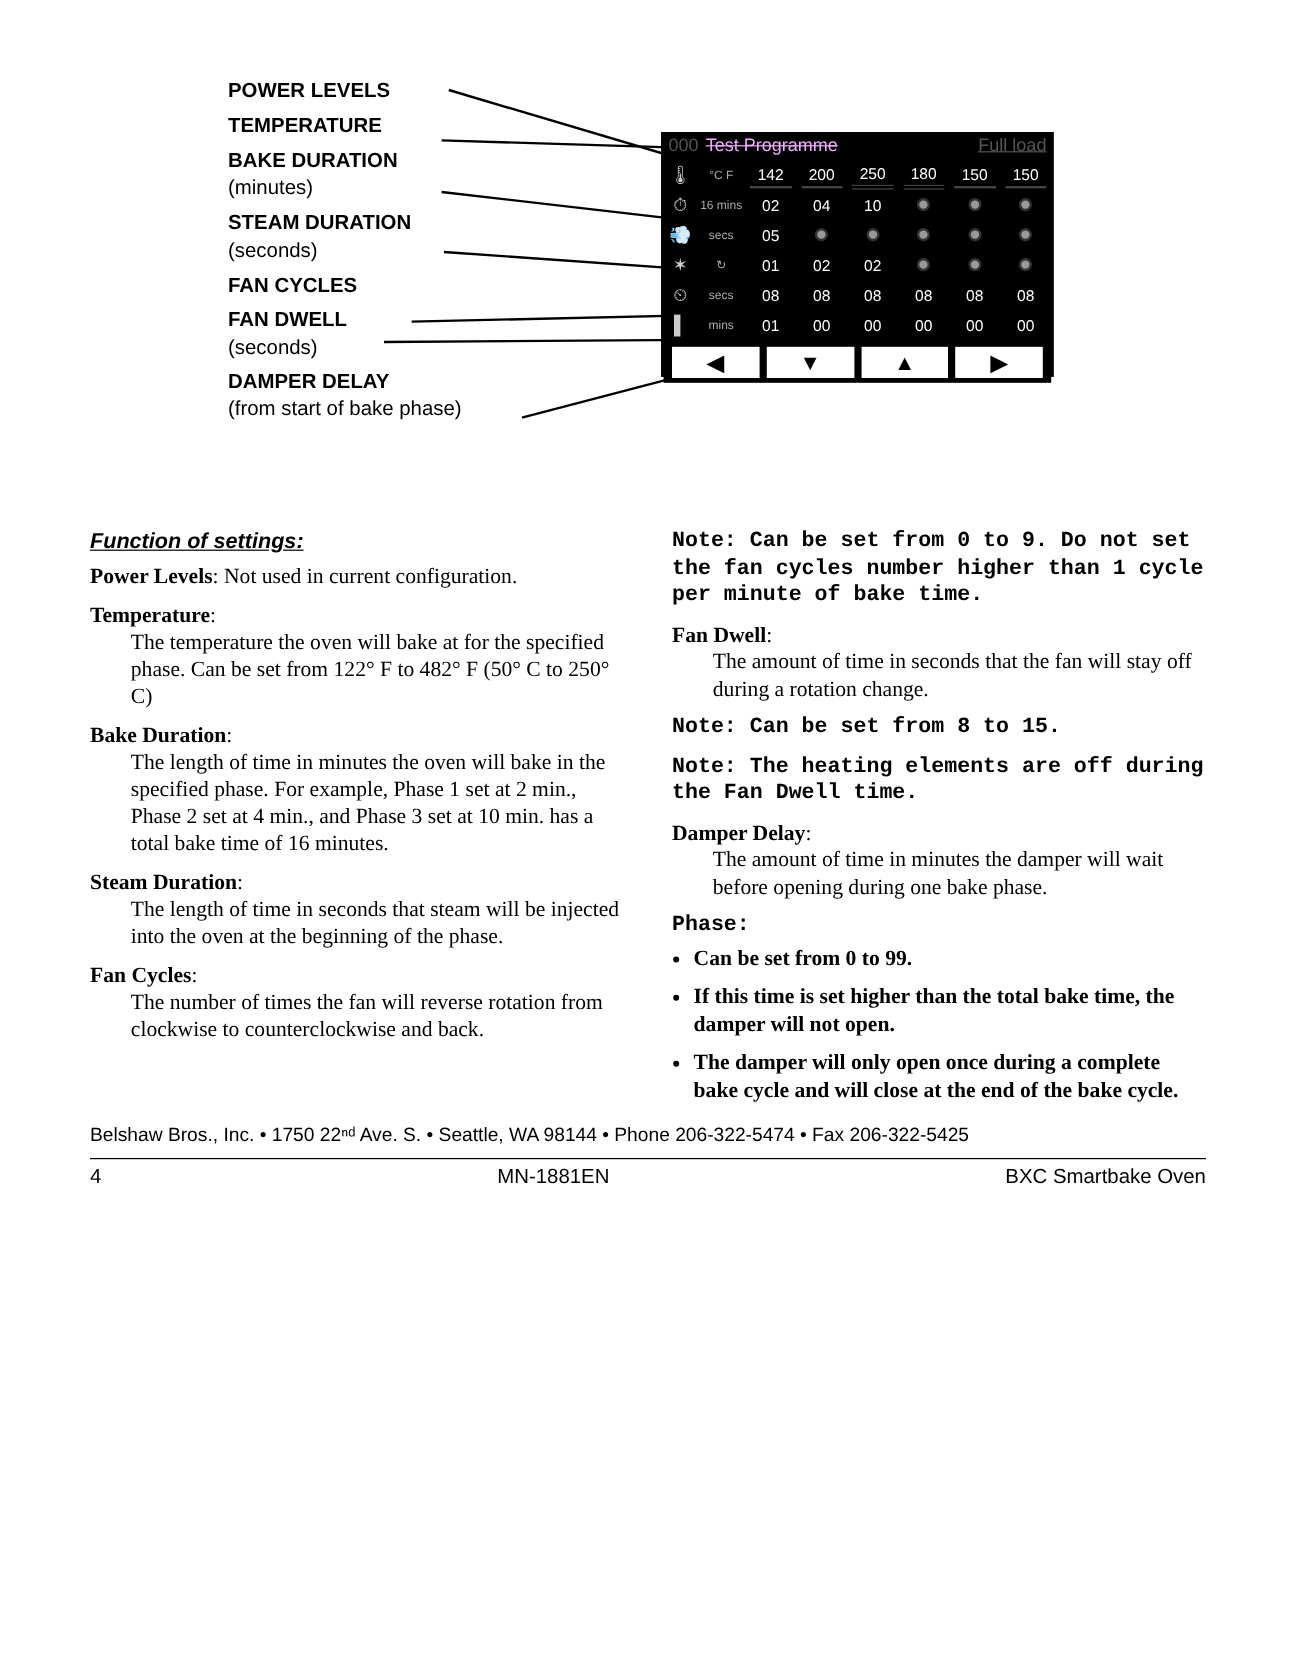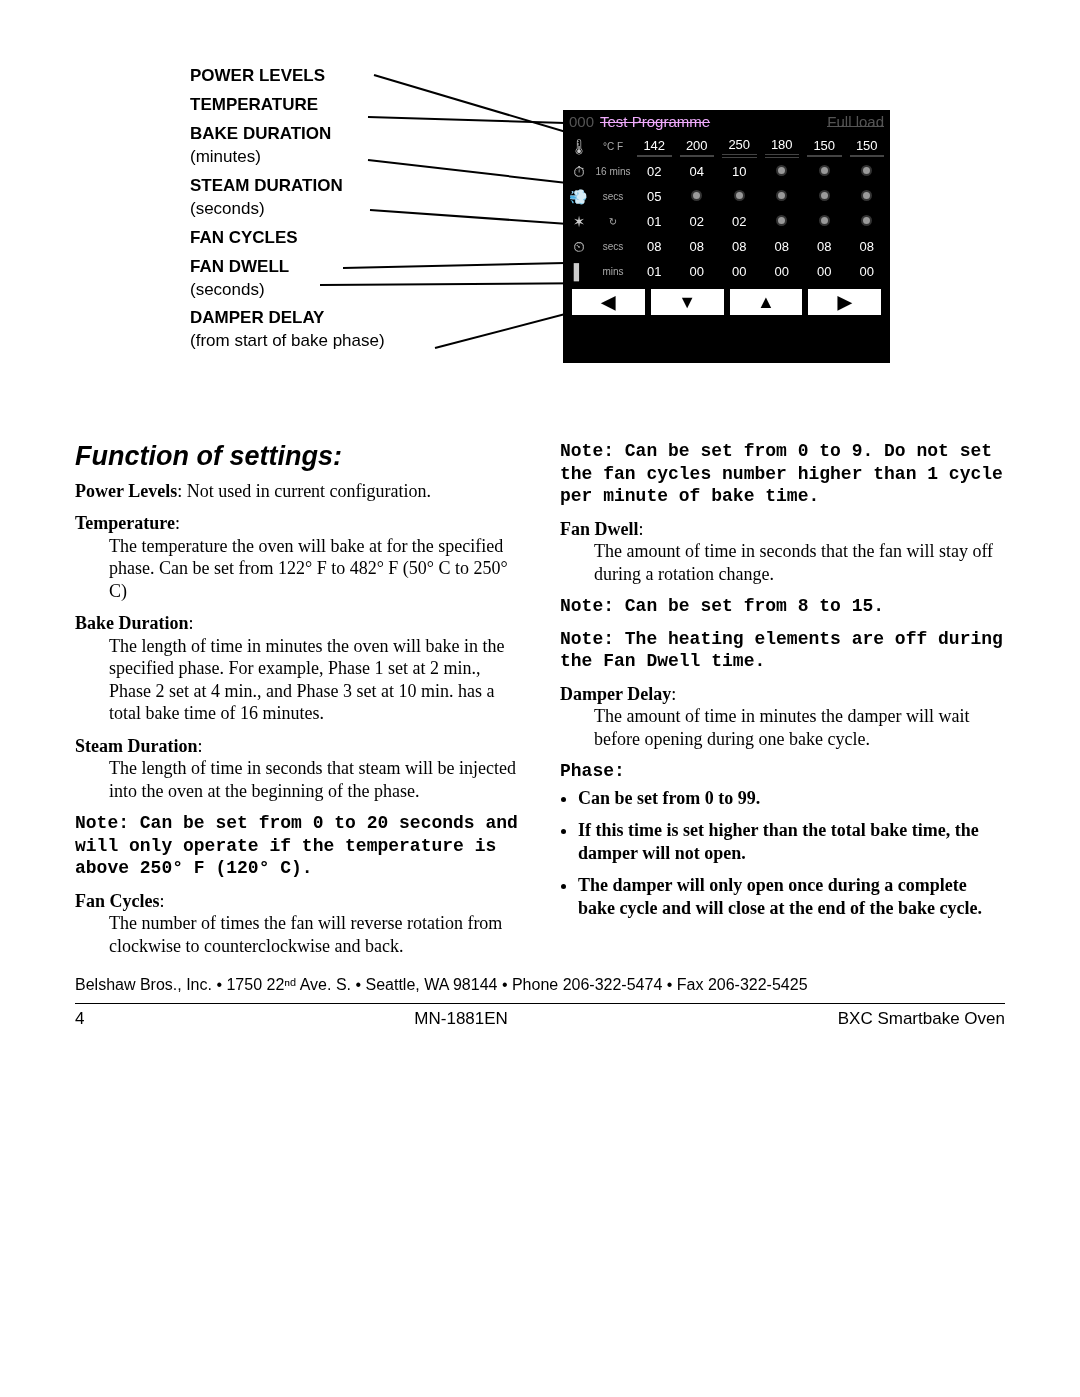--- a/index.html
+++ b/index.html
@@ -27,24 +27,24 @@
     top: 5px;
     width: 230px;
     font-family: Arial, sans-serif;
     font-size: 17px;
     line-height: 1.35;
   }
   .labels .lbl { margin-bottom: 6px; }
   .labels b { font-weight: bold; }
   .panel {
     position: absolute;
-    right: 0;
+    right: 12px;
     top: 50px;
     width: 327px;
-    height: 253px;
+    height: 204px;
     background: #000;
     color: #fff;
     font-family: Arial, sans-serif;
     font-size: 14px;
     padding: 0;
     border: 2px solid #000;
     box-sizing: border-box;
   }
   .panel-header {
     display: flex;
@@ -81,22 +81,23 @@
   
   .columns {
     column-count: 2;
     column-gap: 40px;
     margin-top: 10px;
   }
   h2.sectionTitle {
     font-family: Arial, sans-serif;
     font-style: italic;
     font-weight: bold;
-    font-size: 27px;
+    font-size: 18px;
     margin: 0 0 6px 0;
+    text-decoration: underline;
     break-after: avoid;
   }
   .para { margin: 0 0 10px 0; text-indent: 0; }
   .para .body { display:block; padding-left: 34px; }
   .para b.term { font-weight: bold; }
   .noteblock { font-weight: bold; margin: 0 0 10px 0; font-family: Liberation Mono, monospace; }
   ul.notes { margin:4px 0 10px 18px; padding:0; font-weight:bold;}
   ul.notes li { margin-bottom:10px; }
   .footer-addr {
     font-family: Arial, sans-serif;
@@ -218,28 +219,27 @@
   </div>
 </div>
 
 <div class="columns">
   <h2 class="sectionTitle">Function of settings:</h2>
 
   <p class="para keepcol"><b class="term">Power Levels</b>:  <span>Not used in current configuration.</span></p>
   <p class="para"><b class="term">Temperature</b>:  <span class="body">The temperature the oven will bake at for the specified phase.  Can be set from 122° F to 482° F (50° C to 250° C)</span></p>
   <p class="para"><b class="term">Bake Duration</b>:  <span class="body">The length of time in minutes the oven will bake in the specified phase.  For example, Phase 1 set at 2 min., Phase 2 set at 4 min., and Phase 3 set at 10 min. has a total bake time of 16 minutes.</span></p>
   <p class="para"><b class="term">Steam Duration</b>:  <span class="body">The length of time in seconds that steam will be injected into the oven at the beginning of the phase.</span></p>
-  <p class="noteblock">Note:  Can be set from 0 to 20 seconds and will only operate if the temperature is above 250° F (120° C).</p>
   <p class="para"><b class="term">Fan Cycles</b>:  <span class="body">The number of times the fan will reverse rotation from clockwise to counterclockwise and back.</span></p>
   <p class="noteblock">Note:  Can be set from 0 to 9.  Do not set the fan cycles number higher than 1 cycle per minute of bake time.</p>
   <p class="para"><b class="term">Fan Dwell</b>:  <span class="body">The amount of time in seconds that the fan will stay off during a rotation change.</span></p>
   <p class="noteblock">Note:  Can be set from 8 to 15.</p>
 
   <p class="noteblock">Note:  The heating elements are off during the Fan Dwell time.</p>
-  <p class="para"><b class="term">Damper Delay</b>:  <span class="body">The amount of time in minutes the damper will wait before opening during one bake cycle.</span></p>
+  <p class="para"><b class="term">Damper Delay</b>:  <span class="body">The amount of time in minutes the damper will wait before opening during one bake phase.</span></p>
   <p class="noteblock" style="margin-bottom:4px">Phase:</p>
   <ul class="notes">
     <li>Can be set from 0 to 99.</li>
     <li>If this time is set higher than the total bake time, the damper will not open.</li>
     <li>The damper will only open once during a complete bake cycle and will close at the end of the bake cycle.</li>
   </ul>
 </div>
 
 <div class="footer-addr">Belshaw Bros., Inc. • 1750 22ⁿᵈ Ave. S. • Seattle, WA 98144 • Phone 206-322-5474 • Fax 206-322-5425</div>
 <div class="footer-bar">

